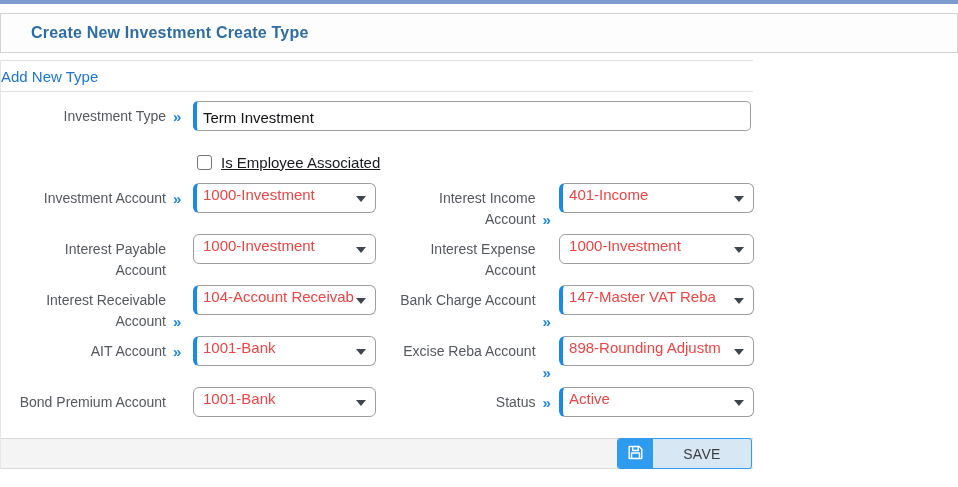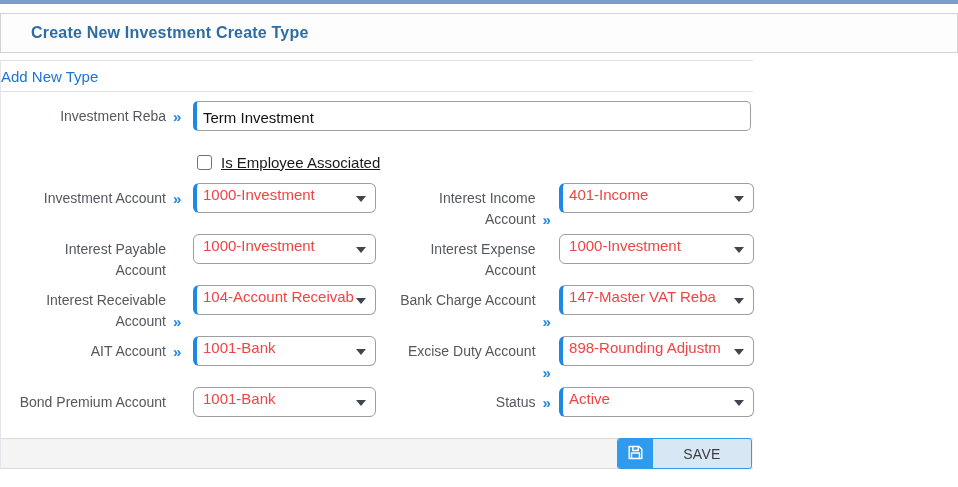--- a/index.html
+++ b/index.html
@@ -78,21 +78,21 @@
 
   <div class="section-bar">
     <span class="stitle">Add New Type</span>
   </div>
 
   <div class="form">
 
     <div class="row row-1">
       <div class="field">
         <div class="lbl">
-          <span class="l1">Investment Reba</span>
+          <span class="l1">Investment Type</span>
         </div>
         <div class="marker-col">
           <span class="marker">»</span>
         </div>
         <input class="text-input" type="text" value="Term Investment" style="">
       </div>
     </div>
 
     <div class="cb-row">
       <span class="cb"></span>
@@ -188,21 +188,21 @@
         <div class="marker-col">
           <span class="marker">»</span>
         </div>
         <div class="dd req">
           <span>1001-Bank</span>
           <span class="caret"></span>
         </div>
       </div>
       <div class="cell-right field m2">
         <div class="lbl">
-          <span class="l1">Excise Duty Account</span>
+          <span class="l1">Excise Reba Account</span>
         </div>
         <div class="marker-col">
           <span class="marker">»</span>
         </div>
         <div class="dd req">
           <span>898-Rounding Adjustm</span>
           <span class="caret"></span>
         </div>
       </div>
     </div>

